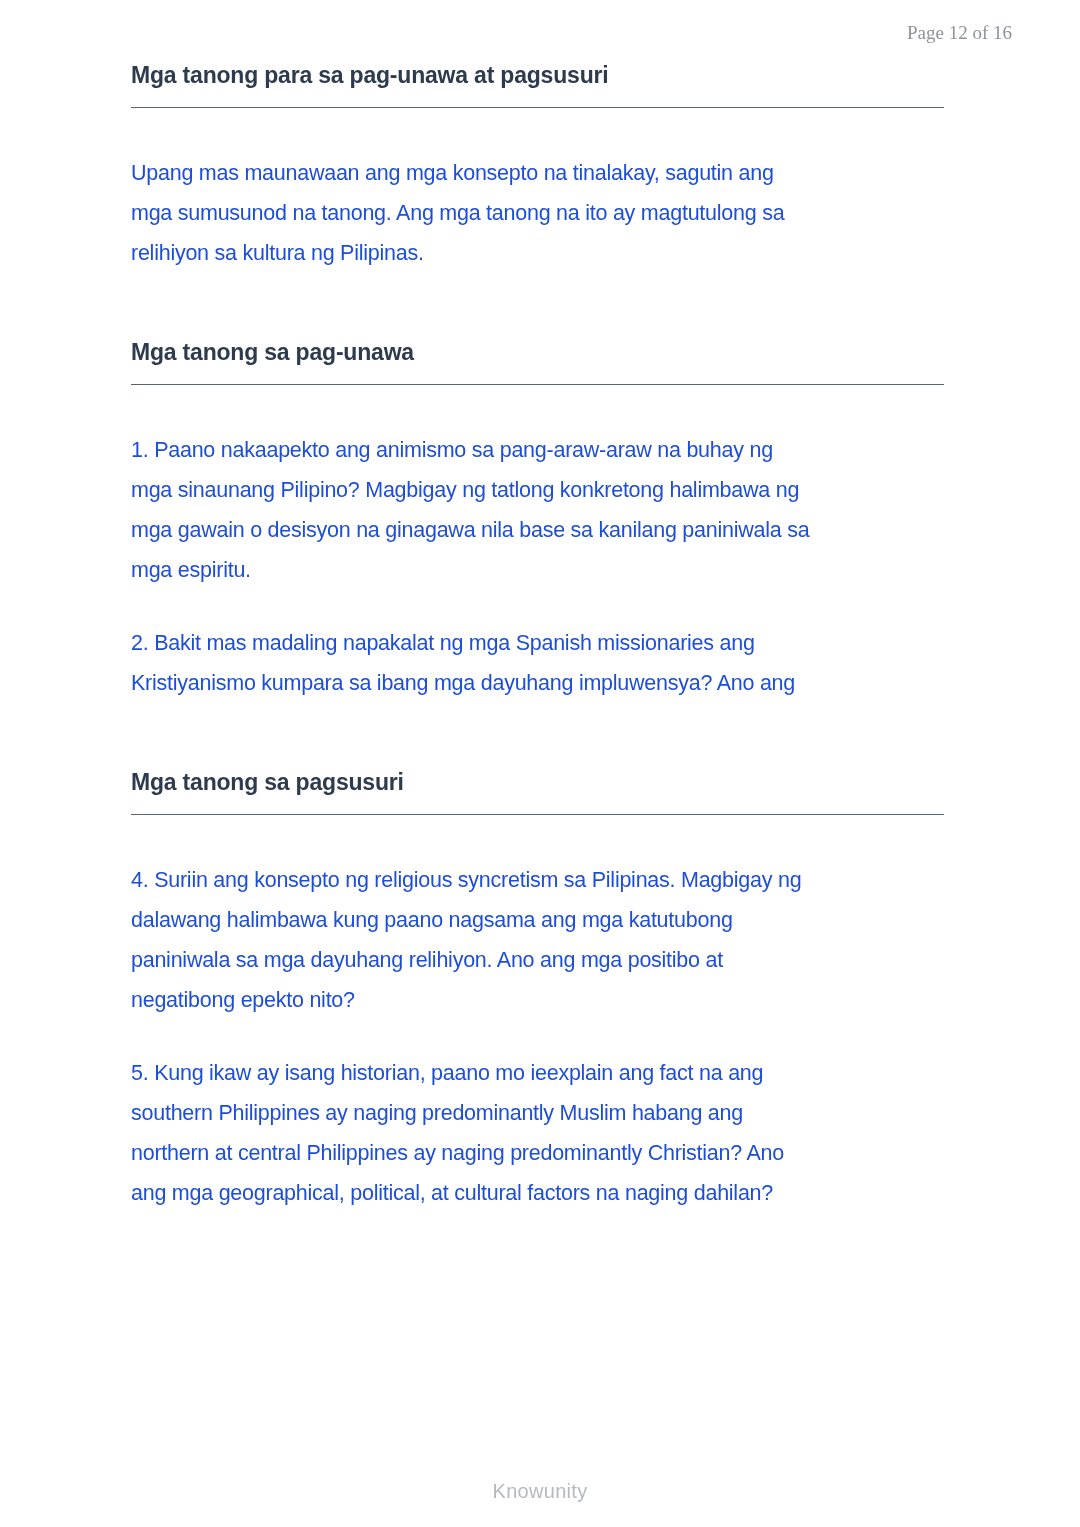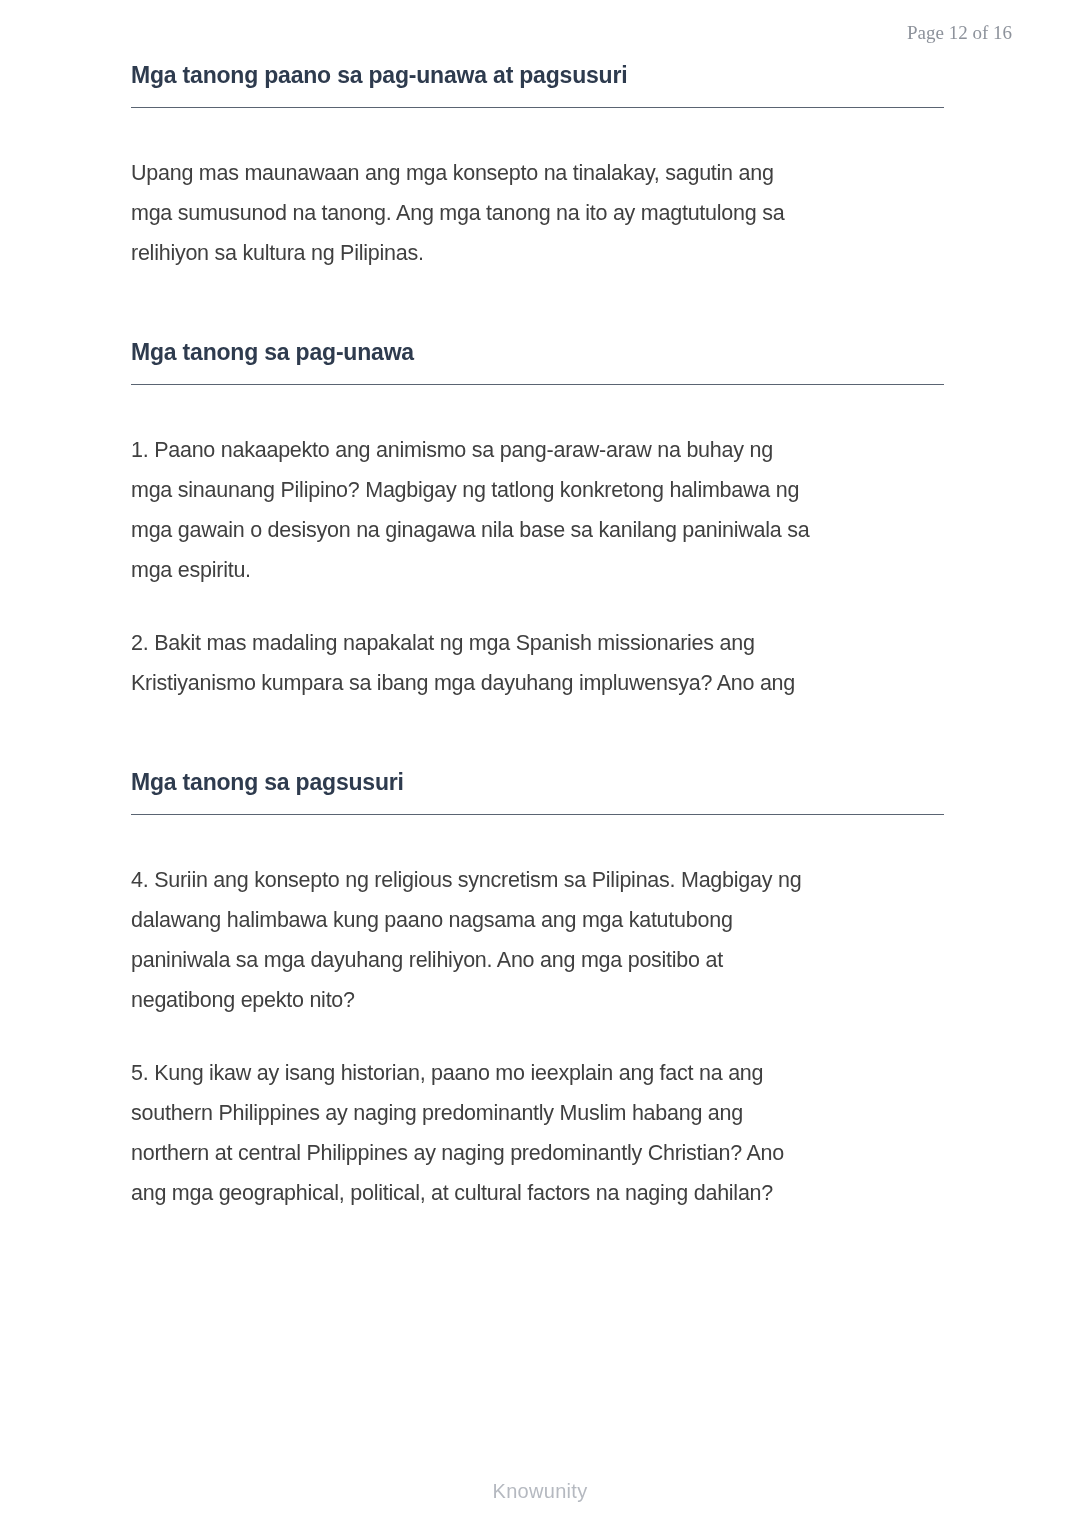--- a/index.html
+++ b/index.html
@@ -40,21 +40,21 @@
   }
   .rule {
     height: 0;
     border-top: 1.5px solid #5a6472;
   }
   p.para {
     margin: 33px 0 0 0;
     font-size: 21.5px;
     line-height: 40px;
     letter-spacing: -0.25px;
-    color: #404040;
+    color: #1d4ed8;
   }
   .heading-block + p.para { margin-top: 45px; }
   p.para .line {
     display: block;
     white-space: nowrap;
   }
   .footer-brand {
     position: absolute;
     bottom: 24px;
     left: 0;
@@ -66,21 +66,21 @@
   }
 </style>
 </head>
 <body>
 
 <div class="page">
   <div class="page-number">Page 12 of 16</div>
 
   <div class="content" id="doc-content">
       <div class="heading-block">
-        <h2>Mga tanong paano sa pag-unawa at pagsusuri</h2>
+        <h2>Mga tanong para sa pag-unawa at pagsusuri</h2>
         <div class="rule"></div>
       </div>
       <p class="para">
         <span class="line">Upang mas maunawaan ang mga konsepto na tinalakay, sagutin ang</span>
         <span class="line">mga sumusunod na tanong. Ang mga tanong na ito ay magtutulong sa</span>
         <span class="line">relihiyon sa kultura ng Pilipinas.</span>
       </p>
       <div class="heading-block">
         <h2>Mga tanong sa pag-unawa</h2>
         <div class="rule"></div>

